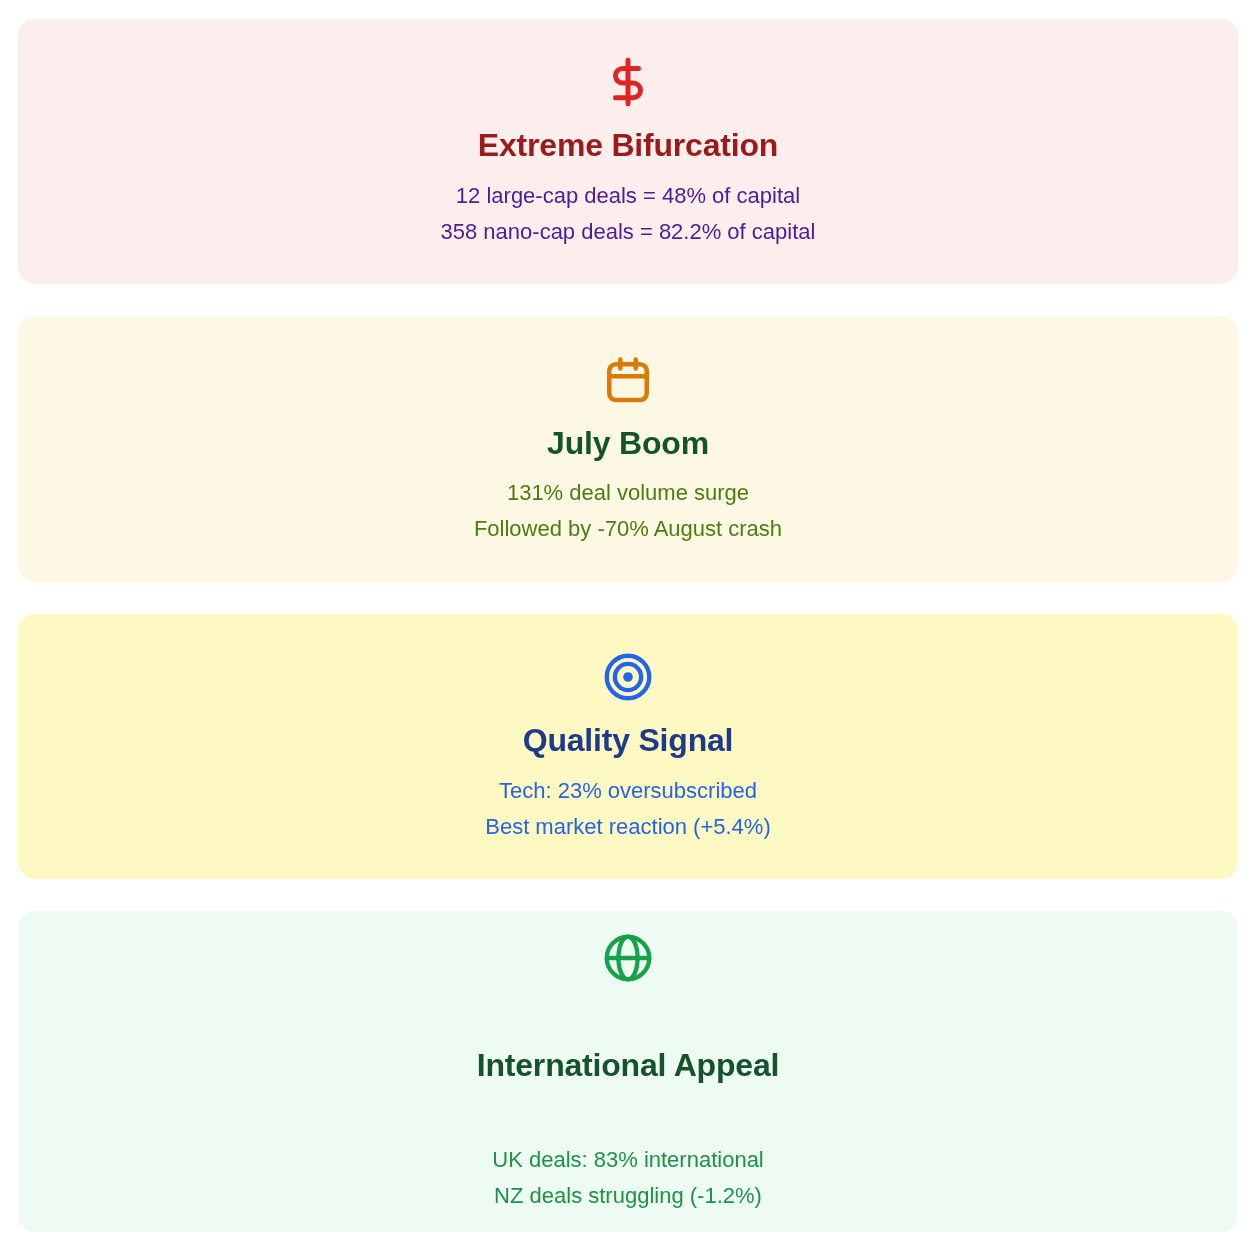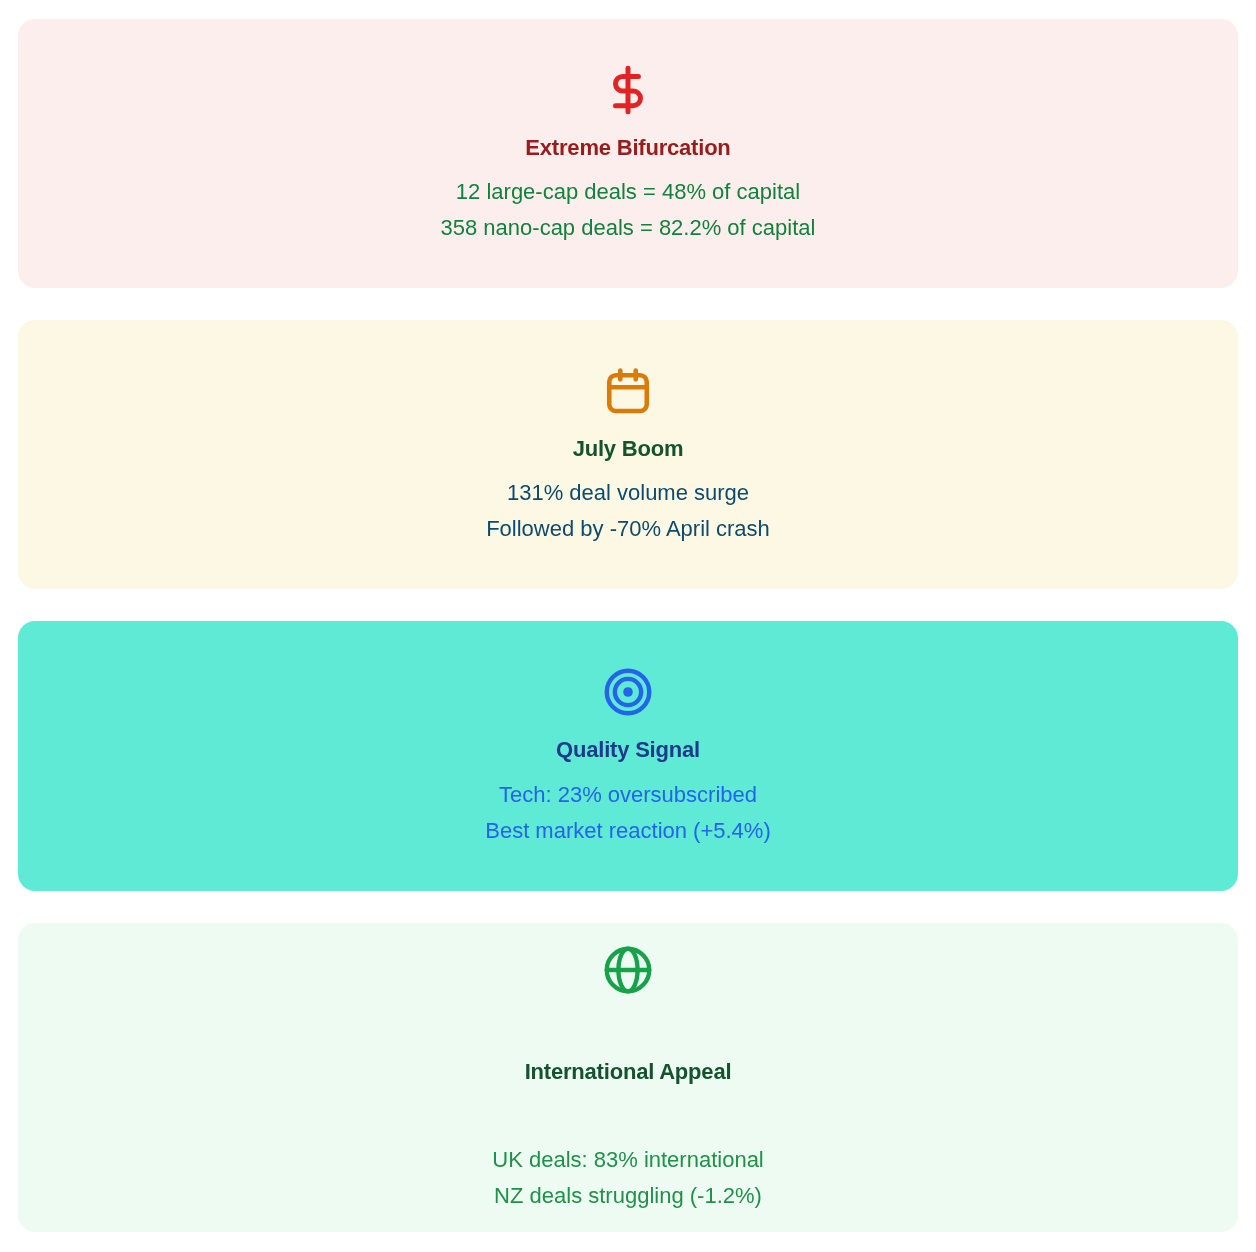--- a/index.html
+++ b/index.html
@@ -36,21 +36,21 @@
   .card-icon {
     display: block;
     width: 50px;
     height: 50px;
     margin-bottom: 20px;
     flex: none;
   }
   .card-icon svg { display: block; width: 50px; height: 50px; }
 
   .card-title {
-    font-size: 22px;
+    font-size: 32px;
     font-weight: 700;
     letter-spacing: -0.2px;
     line-height: 1.15;
     margin-bottom: 17px;
   }
 
   .card-lines {
     display: flex;
     flex-direction: column;
     gap: 7px;
@@ -58,31 +58,31 @@
 
   .card-line {
     font-size: 22px;
     font-weight: 400;
     line-height: 1.32;
   }
 
   
   .card-red            { background: #fdeeee; }
   .card-red .card-title{ color: #991b1b; }
-  .card-red .card-line { color: #15803d; }
+  .card-red .card-line { color: #4c1d95; }
   .card-red .ink       { color: #e02424; }
 
   
   .card-amber            { background: #fdf8e3; }
   .card-amber .card-title{ color: #14532d; }
-  .card-amber .card-line { color: #0c4a6e; }
+  .card-amber .card-line { color: #4d7c0f; }
   .card-amber .ink       { color: #da7b08; }
 
   
-  .card-blue            { background: #5eead4; }
+  .card-blue            { background: #fef9c3; }
   .card-blue .card-title{ color: #1e3a8a; }
   .card-blue .card-line { color: #2563eb; }
   .card-blue .ink       { color: #2563eb; }
 
   
   .card-green            { background: #edfbf2; gap: 44px; }
   .card-green .card-title{ color: #14532d; }
   .card-green .card-line { color: #1f9148; }
   .card-green .ink       { color: #17a24a; }
 </style>
@@ -110,21 +110,21 @@
       <svg viewBox="0 0 24 24" fill="none" stroke="currentColor" stroke-width="2.2" stroke-linecap="round" stroke-linejoin="round" aria-hidden="true">
         <rect x="3" y="4.4" width="18" height="17.2" rx="3.2"></rect>
         <line x1="3" y1="10.2" x2="21" y2="10.2"></line>
         <line x1="8.3" y1="2.2" x2="8.3" y2="6.4"></line>
         <line x1="15.7" y1="2.2" x2="15.7" y2="6.4"></line>
       </svg>
     </span>
     <h2 class="card-title">July Boom</h2>
     <div class="card-lines">
       <p class="card-line">131% deal volume surge</p>
-      <p class="card-line">Followed by -70% April crash</p>
+      <p class="card-line">Followed by -70% August crash</p>
     </div>
   </section>
 
   <section class="insight-card card-blue">
     <span class="card-icon ink">
       <svg viewBox="0 0 24 24" fill="none" stroke="currentColor" stroke-width="2.1" stroke-linecap="round" stroke-linejoin="round" aria-hidden="true">
         <circle cx="12" cy="12" r="10.2"></circle>
         <circle cx="12" cy="12" r="6.3"></circle>
         <circle cx="12" cy="12" r="2.3" fill="currentColor" stroke="none"></circle>
       </svg>

